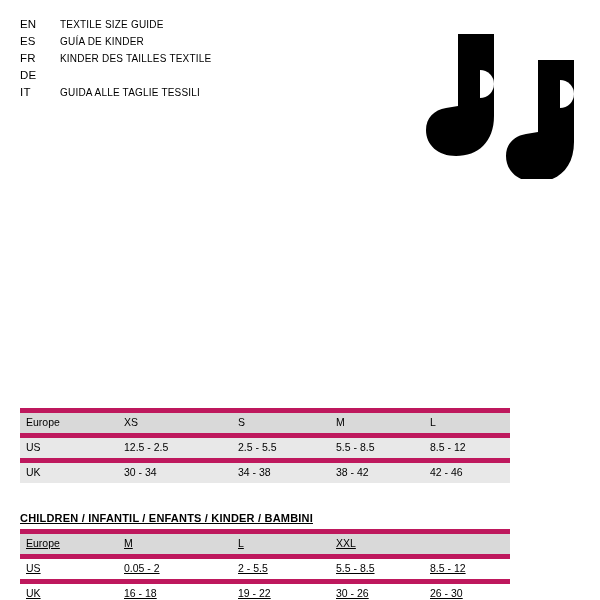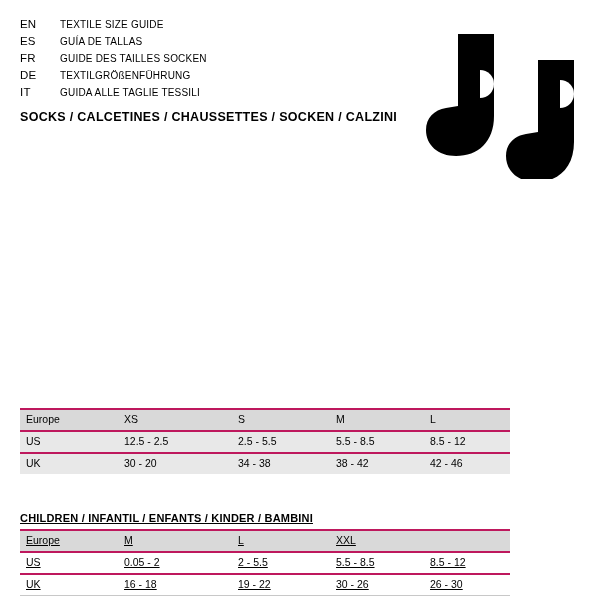--- a/index.html
+++ b/index.html
@@ -81,21 +81,21 @@
   }
   table.size-table {
     border-collapse: collapse;
     width: 460px;
     table-layout: fixed;
   }
   table.size-table td {
     font-size: 10.5px;
     height: 16px;
     padding: 1px 0 3px 6px;
-    border-top: 2px solid #be185d;
+    border-top: 5px solid #be185d;
     vertical-align: middle;
   }
   table.size-table tr.head td {
     background: #d9d9d9;
   }
   table.size-table tr.band td {
     background: #e8e8e8;
   }
   table.size-table tr.plain td {
     background: #ffffff;
@@ -115,37 +115,35 @@
 
 <div class="page">
 
   <div class="lang-block">
     <div class="lang-row">
       <span class="lang-code">EN</span>
       <span class="lang-text">TEXTILE SIZE GUIDE</span>
     </div>
     <div class="lang-row">
       <span class="lang-code">ES</span>
-      <span class="lang-text">GUÍA DE TALLAS</span>
+      <span class="lang-text">GUÍA DE KINDER</span>
     </div>
     <div class="lang-row">
       <span class="lang-code">FR</span>
-      <span class="lang-text">GUIDE DES TAILLES SOCKEN</span>
+      <span class="lang-text">KINDER DES TAILLES TEXTILE</span>
     </div>
     <div class="lang-row">
       <span class="lang-code">DE</span>
-      <span class="lang-text">TEXTILGRÖßENFÜHRUNG</span>
     </div>
     <div class="lang-row">
       <span class="lang-code">IT</span>
       <span class="lang-text">GUIDA ALLE TAGLIE TESSILI</span>
     </div>
   </div>
 
-  <div class="socks-title">SOCKS / CALCETINES / CHAUSSETTES / SOCKEN / CALZINI</div>
 
   <div class="sock-art">
     <svg width="180" height="165" viewBox="0 0 180 165" xmlns="http://www.w3.org/2000/svg">
 
       <path d="M76 28
                L112 28
                L112 110
                C112 136 96 150 74 150
                C56 150 44 139 44 124
                C44 112 52 104 64 102
@@ -177,21 +175,21 @@
       </tr>
       <tr class="band">
         <td class="col-label">US</td>
         <td class="col-a">12.5 - 2.5</td>
         <td class="col-b">2.5 - 5.5</td>
         <td class="col-c">5.5 - 8.5</td>
         <td class="col-d">8.5 - 12</td>
       </tr>
       <tr class="band">
         <td class="col-label">UK</td>
-        <td class="col-a">30 - 20</td>
+        <td class="col-a">30 - 34</td>
         <td class="col-b">34 - 38</td>
         <td class="col-c">38 - 42</td>
         <td class="col-d">42 - 46</td>
       </tr>
     </tbody>
       </table>
   </div>
 
   <div class="table-section section-kids">
     <div class="table-title">CHILDREN / INFANTIL / ENFANTS / KINDER / BAMBINI</div>

